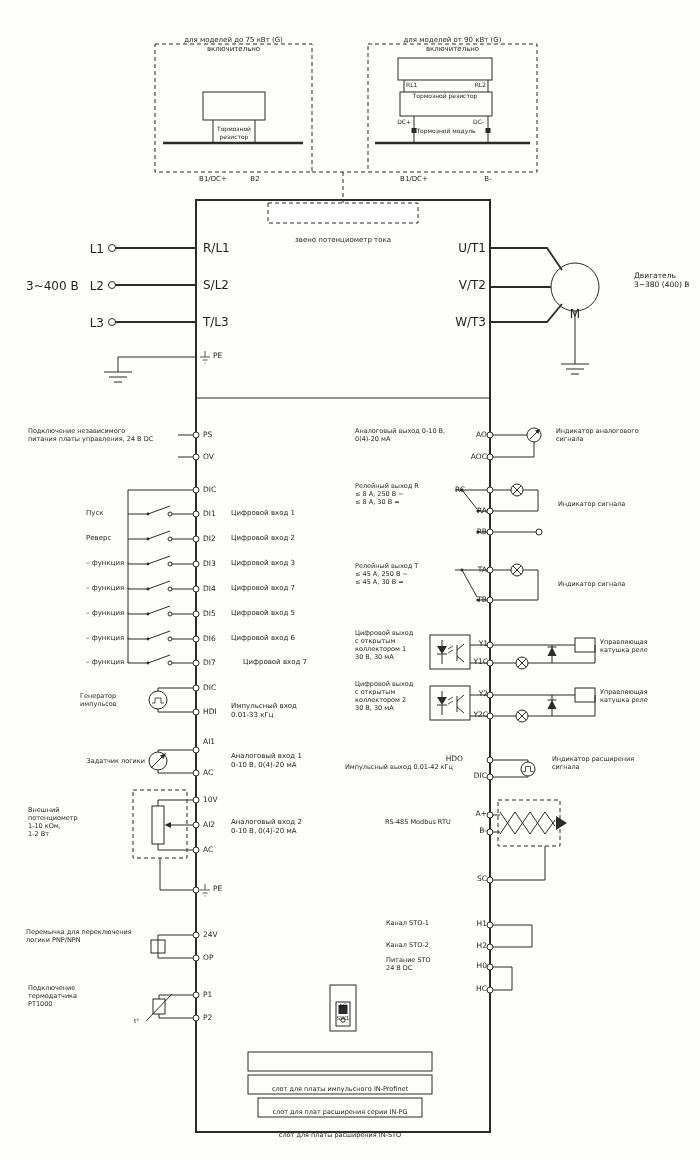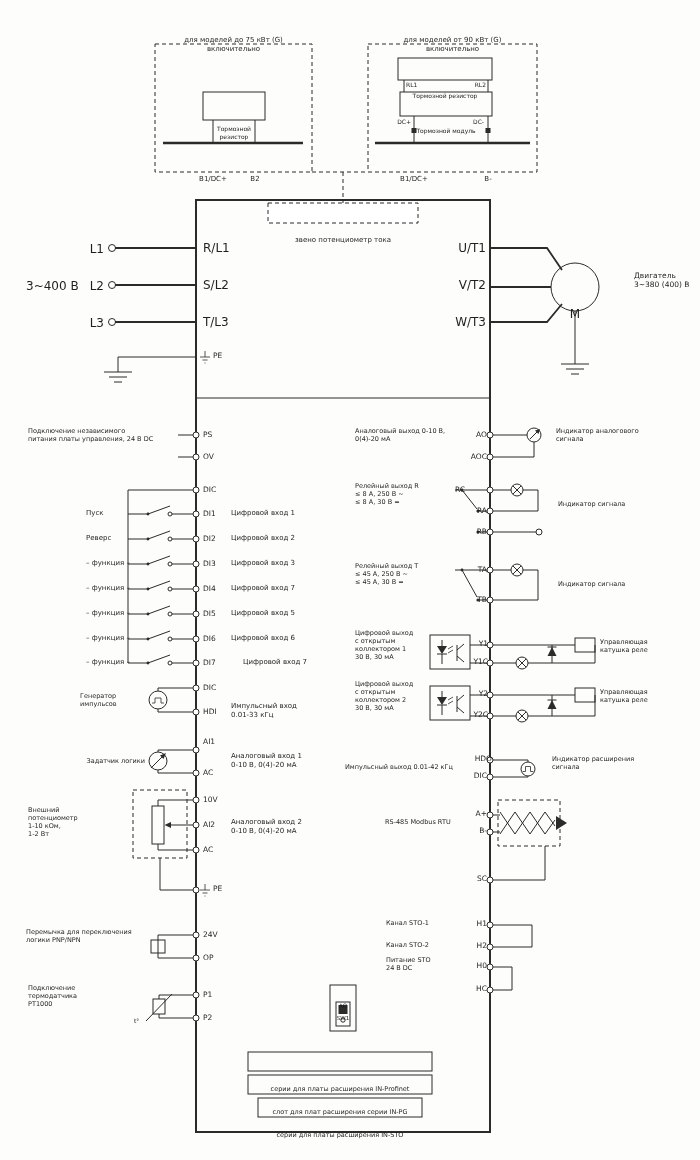--- a/index.html
+++ b/index.html
@@ -388,21 +388,21 @@
 
 <div class="lbl r term" style="left:470px;top:689px;width:18px">Y2</div>
 <div class="lbl r term" style="left:466px;top:710px;width:22px">Y2C</div>
 <div class="lbl s65" style="left:355px;top:680px;width:75px">Цифровой выход
 с открытым
 коллектором 2
 30 В, 30 мА</div>
 <div class="lbl s65" style="left:600px;top:688px;width:95px">Управляющая
 катушка реле</div>
 
-<div class="lbl r term" style="left:458px;top:754px;width:34px">HDO</div>
+<div class="lbl r term" style="left:429px;top:754px;width:34px">HDO</div>
 <div class="lbl r term" style="left:453px;top:771px;width:34px">DIC</div>
 <div class="lbl s65" style="left:345px;top:763px;width:110px">Импульсный выход 0.01-42 кГц</div>
 <div class="lbl s65" style="left:552px;top:755px;width:120px">Индикатор расширения
 сигнала</div>
 
 <div class="lbl r term" style="left:458px;top:809px;width:29px">A+</div>
 <div class="lbl r term" style="left:458px;top:826px;width:29px">B-</div>
 <div class="lbl s65" style="left:385px;top:818px">RS-485 Modbus RTU</div>
 <div class="lbl r term" style="left:458px;top:874px;width:29px">SC</div>
 
@@ -411,17 +411,17 @@
 <div class="lbl r term" style="left:458px;top:961px;width:29px">H0</div>
 <div class="lbl r term" style="left:458px;top:984px;width:29px">HC</div>
 <div class="lbl s65" style="left:386px;top:919px">Канал STO-1</div>
 <div class="lbl s65" style="left:386px;top:941px">Канал STO-2</div>
 <div class="lbl s65" style="left:386px;top:956px">Питание STO
 24 В DC</div>
 
 <div class="lbl c s6" style="left:330px;top:974px;width:26px">AO</div>
 <div class="lbl c" style="left:330px;top:987px;width:26px;font-size:5.5px">SW1</div>
 
-<div class="lbl c s65" style="left:248px;top:1057px;width:184px">серии для платы расширения IN-Profinet</div>
+<div class="lbl c s65" style="left:248px;top:1057px;width:184px">слот для платы импульсного IN-Profinet</div>
 <div class="lbl c s65" style="left:248px;top:1080px;width:184px">слот для плат расширения серии IN-PG</div>
-<div class="lbl c s65" style="left:258px;top:1103px;width:164px">серии для платы расширения IN-STO</div>
+<div class="lbl c s65" style="left:258px;top:1103px;width:164px">слот для платы расширения IN-STO</div>
 
 </div>
 
 </body></html>

